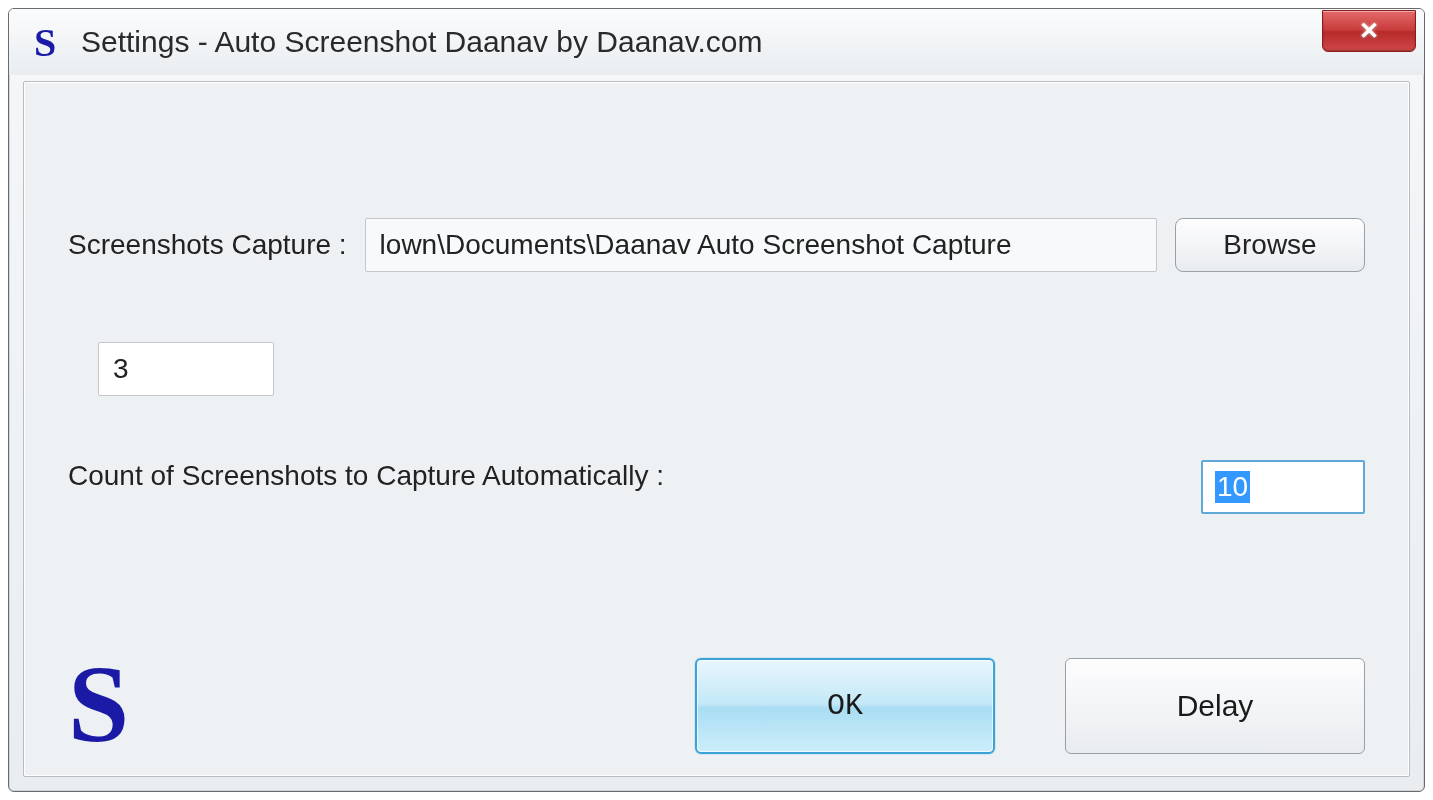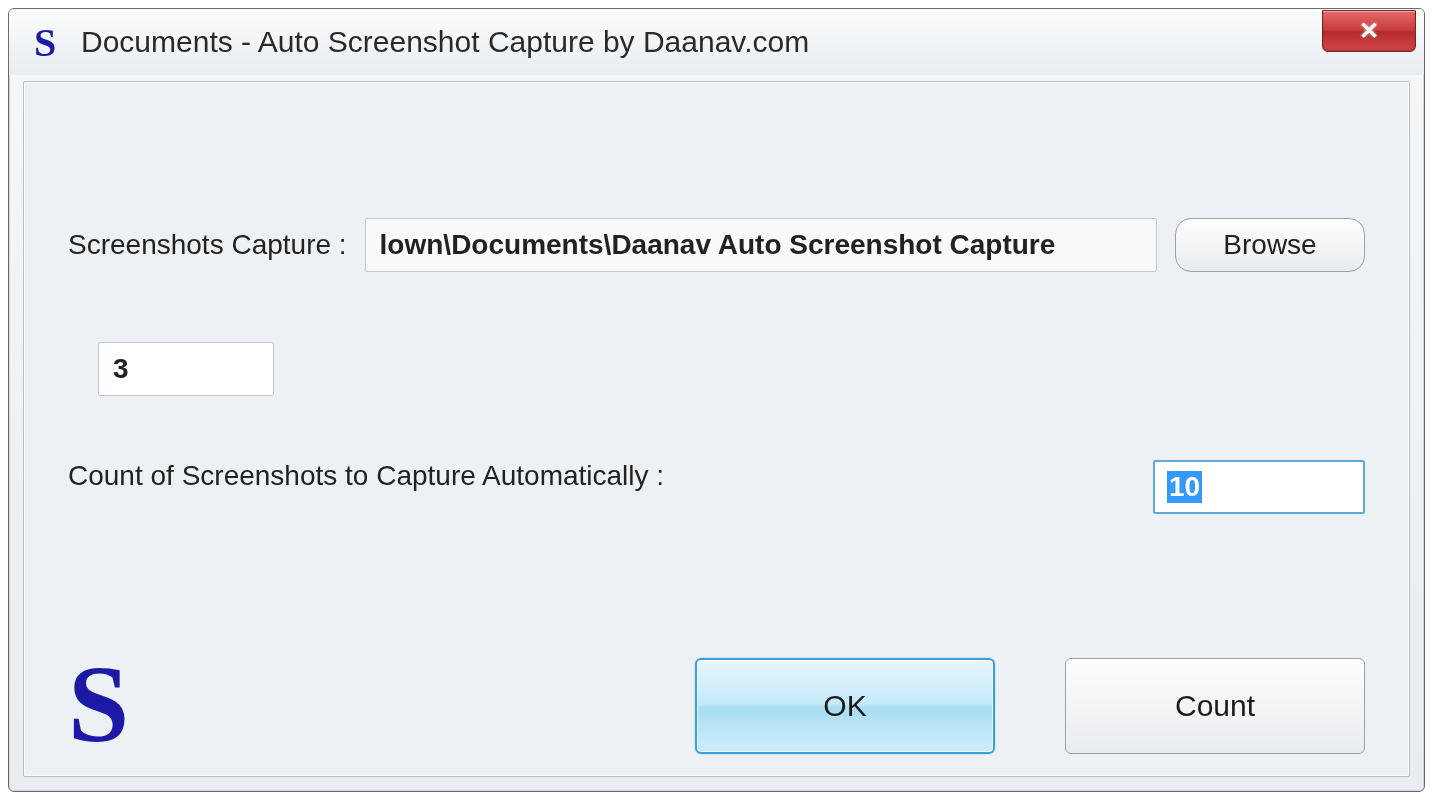--- a/index.html
+++ b/index.html
@@ -80,46 +80,45 @@
   .text-input {
     height: 54px;
     border: 1px solid #c4c8cc;
     background: #ffffff;
     font-size: 28px;
     color: #222;
     padding: 0 14px;
     border-radius: 2px;
     outline: none;
     font-family: inherit;
-    font-weight: bold;
   }
   .loc-input {
     flex: 1;
     margin: 0 18px 0 18px;
     background: #f7f9fa;
   }
   .btn {
     height: 54px;
     border: 1px solid #9aa0a5;
-    border-radius: 16px;
+    border-radius: 8px;
     background: linear-gradient(#fdfdfe, #e9ecef);
     font-size: 28px;
     color: #222;
     padding: 0 34px;
     cursor: pointer;
     box-shadow: inset 0 1px 0 #fff;
     font-family: inherit;
   }
   .browse-btn { width: 190px; padding: 0; }
   .delay-input {
     width: 176px;
     margin-left: 30px;
   }
   .count-input {
-    width: 212px;
+    width: 164px;
     margin-left: 30px;
     border: 2px solid #5ea9d6;
     background: #ffffff;
     color: #0a0a0a;
     padding: 8px 12px;
   }
   .count-input .sel {
     background: #3399ff;
     color: #fff;
     padding: 0 2px;
@@ -147,21 +146,21 @@
   .ok-btn {
     width: 300px; height: 96px;
     border: 2px solid #3aa2d9;
     border-radius: 6px;
     background: linear-gradient(#e9f6fd, #c3e8f8 48%, #a9ddf3 52%, #cdeefb);
     box-shadow: inset 0 0 0 1px rgba(255,255,255,0.7), 0 0 0 1px rgba(58,162,217,0.15);
     font-size: 30px;
     color: #1a1a1a;
     margin-right: 70px;
     cursor: pointer;
-    font-family: Liberation Sans, sans-serif;
+    font-family: Liberation Mono, monospace;
   }
   .cancel-btn {
     width: 300px; height: 96px;
     border: 1px solid #9aa0a5;
     border-radius: 6px;
     background: linear-gradient(#fdfdfe, #e9ecef);
     font-size: 30px;
     color: #1a1a1a;
     cursor: pointer;
     box-shadow: inset 0 1px 0 #fff;
@@ -172,21 +171,21 @@
     align-items: center;
   }
 </style>
 </head>
 <body>
 
 <div class="window">
 
   <div class="titlebar">
     <div class="app-icon">S</div>
-    <div class="title-text">Documents - Auto Screenshot Capture by Daanav.com</div>
+    <div class="title-text">Settings - Auto Screenshot Daanav by Daanav.com</div>
     <div class="close-btn">
       <span class="close-x">✕</span>
     </div>
   </div>
 
   <div class="client-frame">
 
     <div class="row first">
       <span class="label">Screenshots Capture :</span>
       <input class="text-input loc-input" type="text" value="lown\Documents\Daanav Auto Screenshot Capture" style="">
@@ -202,17 +201,17 @@
       <span class="spacer"></span>
       <div class="text-input count-input fake-input">
         <span class="sel">10</span>
       </div>
     </div>
 
     <div class="footer">
       <div class="logo-large">S</div>
       <div class="footer-spacer"></div>
       <button class="ok-btn">OK</button>
-      <button class="cancel-btn">Count</button>
+      <button class="cancel-btn">Delay</button>
     </div>
 
   </div>
 </div>
 
 </body></html>

